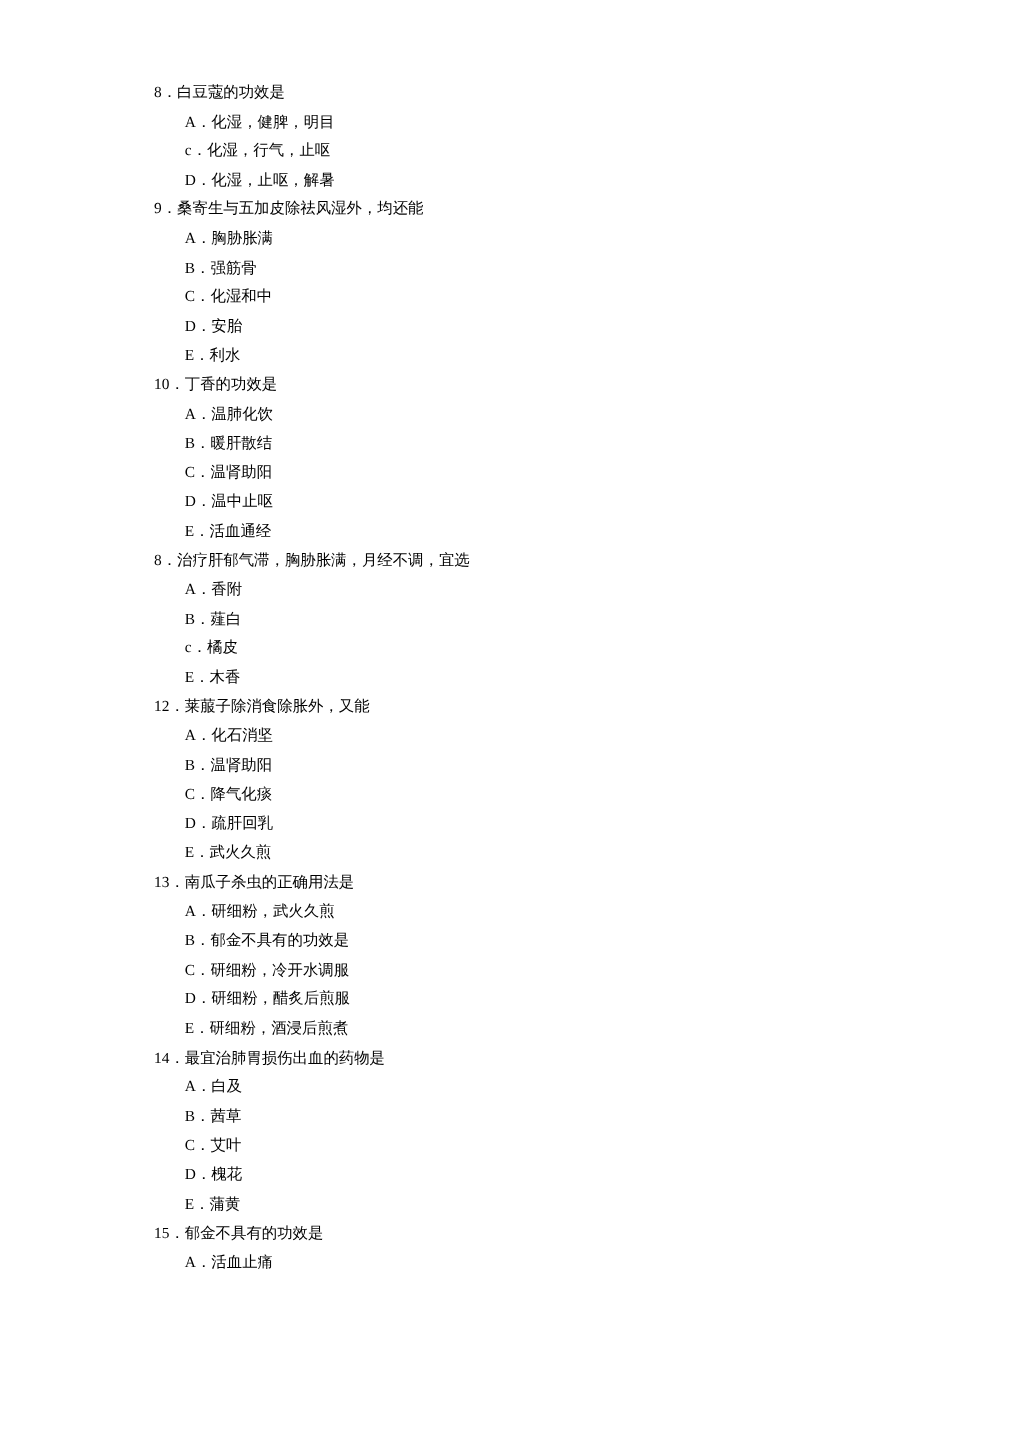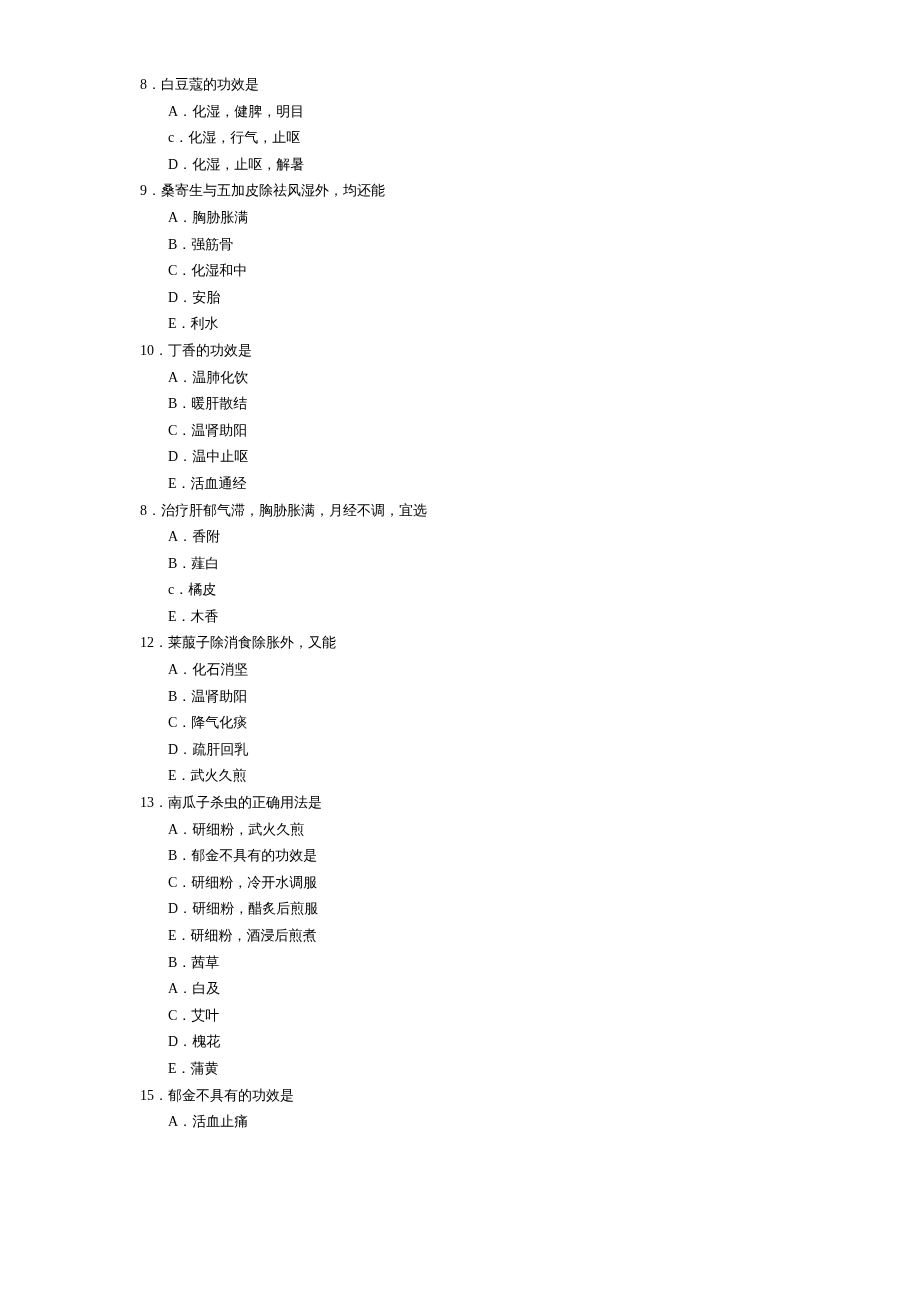--- a/index.html
+++ b/index.html
@@ -71,22 +71,23 @@
     </div>
     <div class="question">
       <span class="q-text"><span>13．</span><span>南瓜子杀虫的正确用法是</span></span>
       <span class="option"><span>A．</span><span>研细粉，武火久煎</span></span>
       <span class="option"><span>B．</span><span>郁金不具有的功效是</span></span>
       <span class="option"><span>C．</span><span>研细粉，冷开水调服</span></span>
       <span class="option"><span>D．</span><span>研细粉，醋炙后煎服</span></span>
       <span class="option"><span>E．</span><span>研细粉，酒浸后煎煮</span></span>
     </div>
     <div class="question">
+      <span class="q-text"><span>14．</span><span>最宜治肺胃损伤出血的药物是</span></span>
+      <span class="option"><span>A．</span><span>白及</span></span>
       <span class="option"><span>B．</span><span>茜草</span></span>
-      <span class="option"><span>A．</span><span>白及</span></span>
       <span class="option"><span>C．</span><span>艾叶</span></span>
       <span class="option"><span>D．</span><span>槐花</span></span>
       <span class="option"><span>E．</span><span>蒲黄</span></span>
     </div>
     <div class="question">
       <span class="q-text"><span>15．</span><span>郁金不具有的功效是</span></span>
       <span class="option"><span>A．</span><span>活血止痛</span></span>
     </div>
   </div>
 

